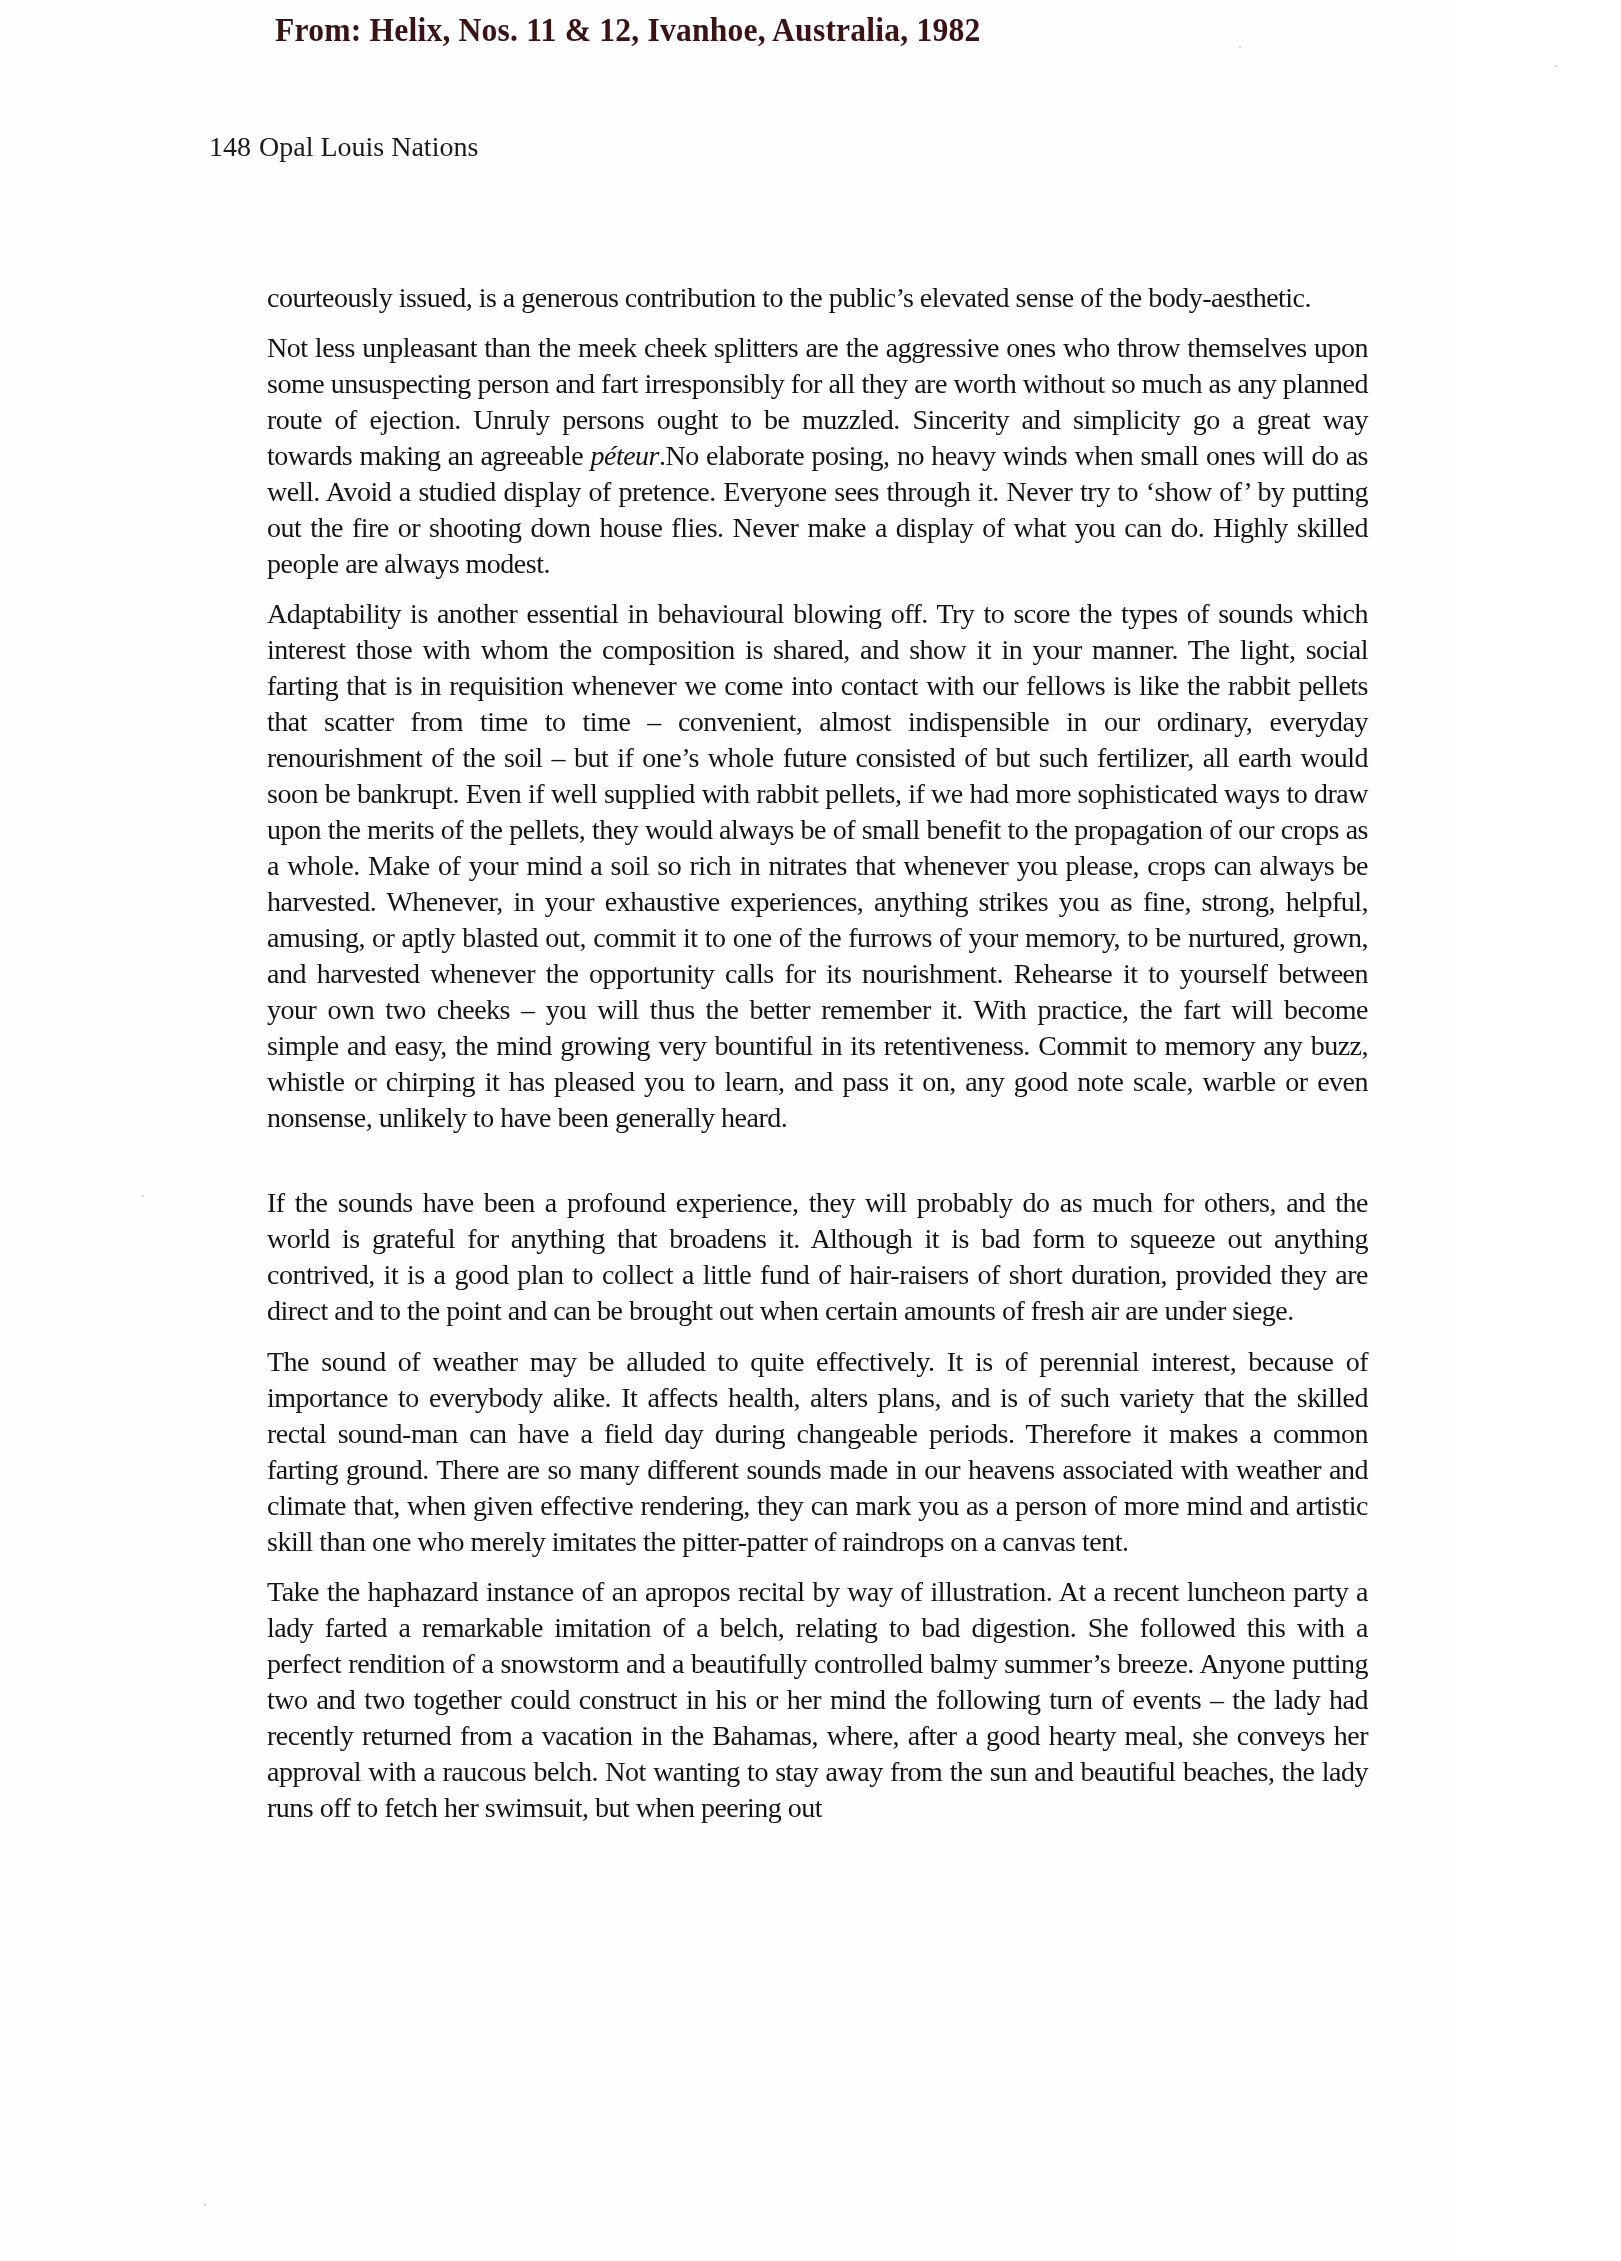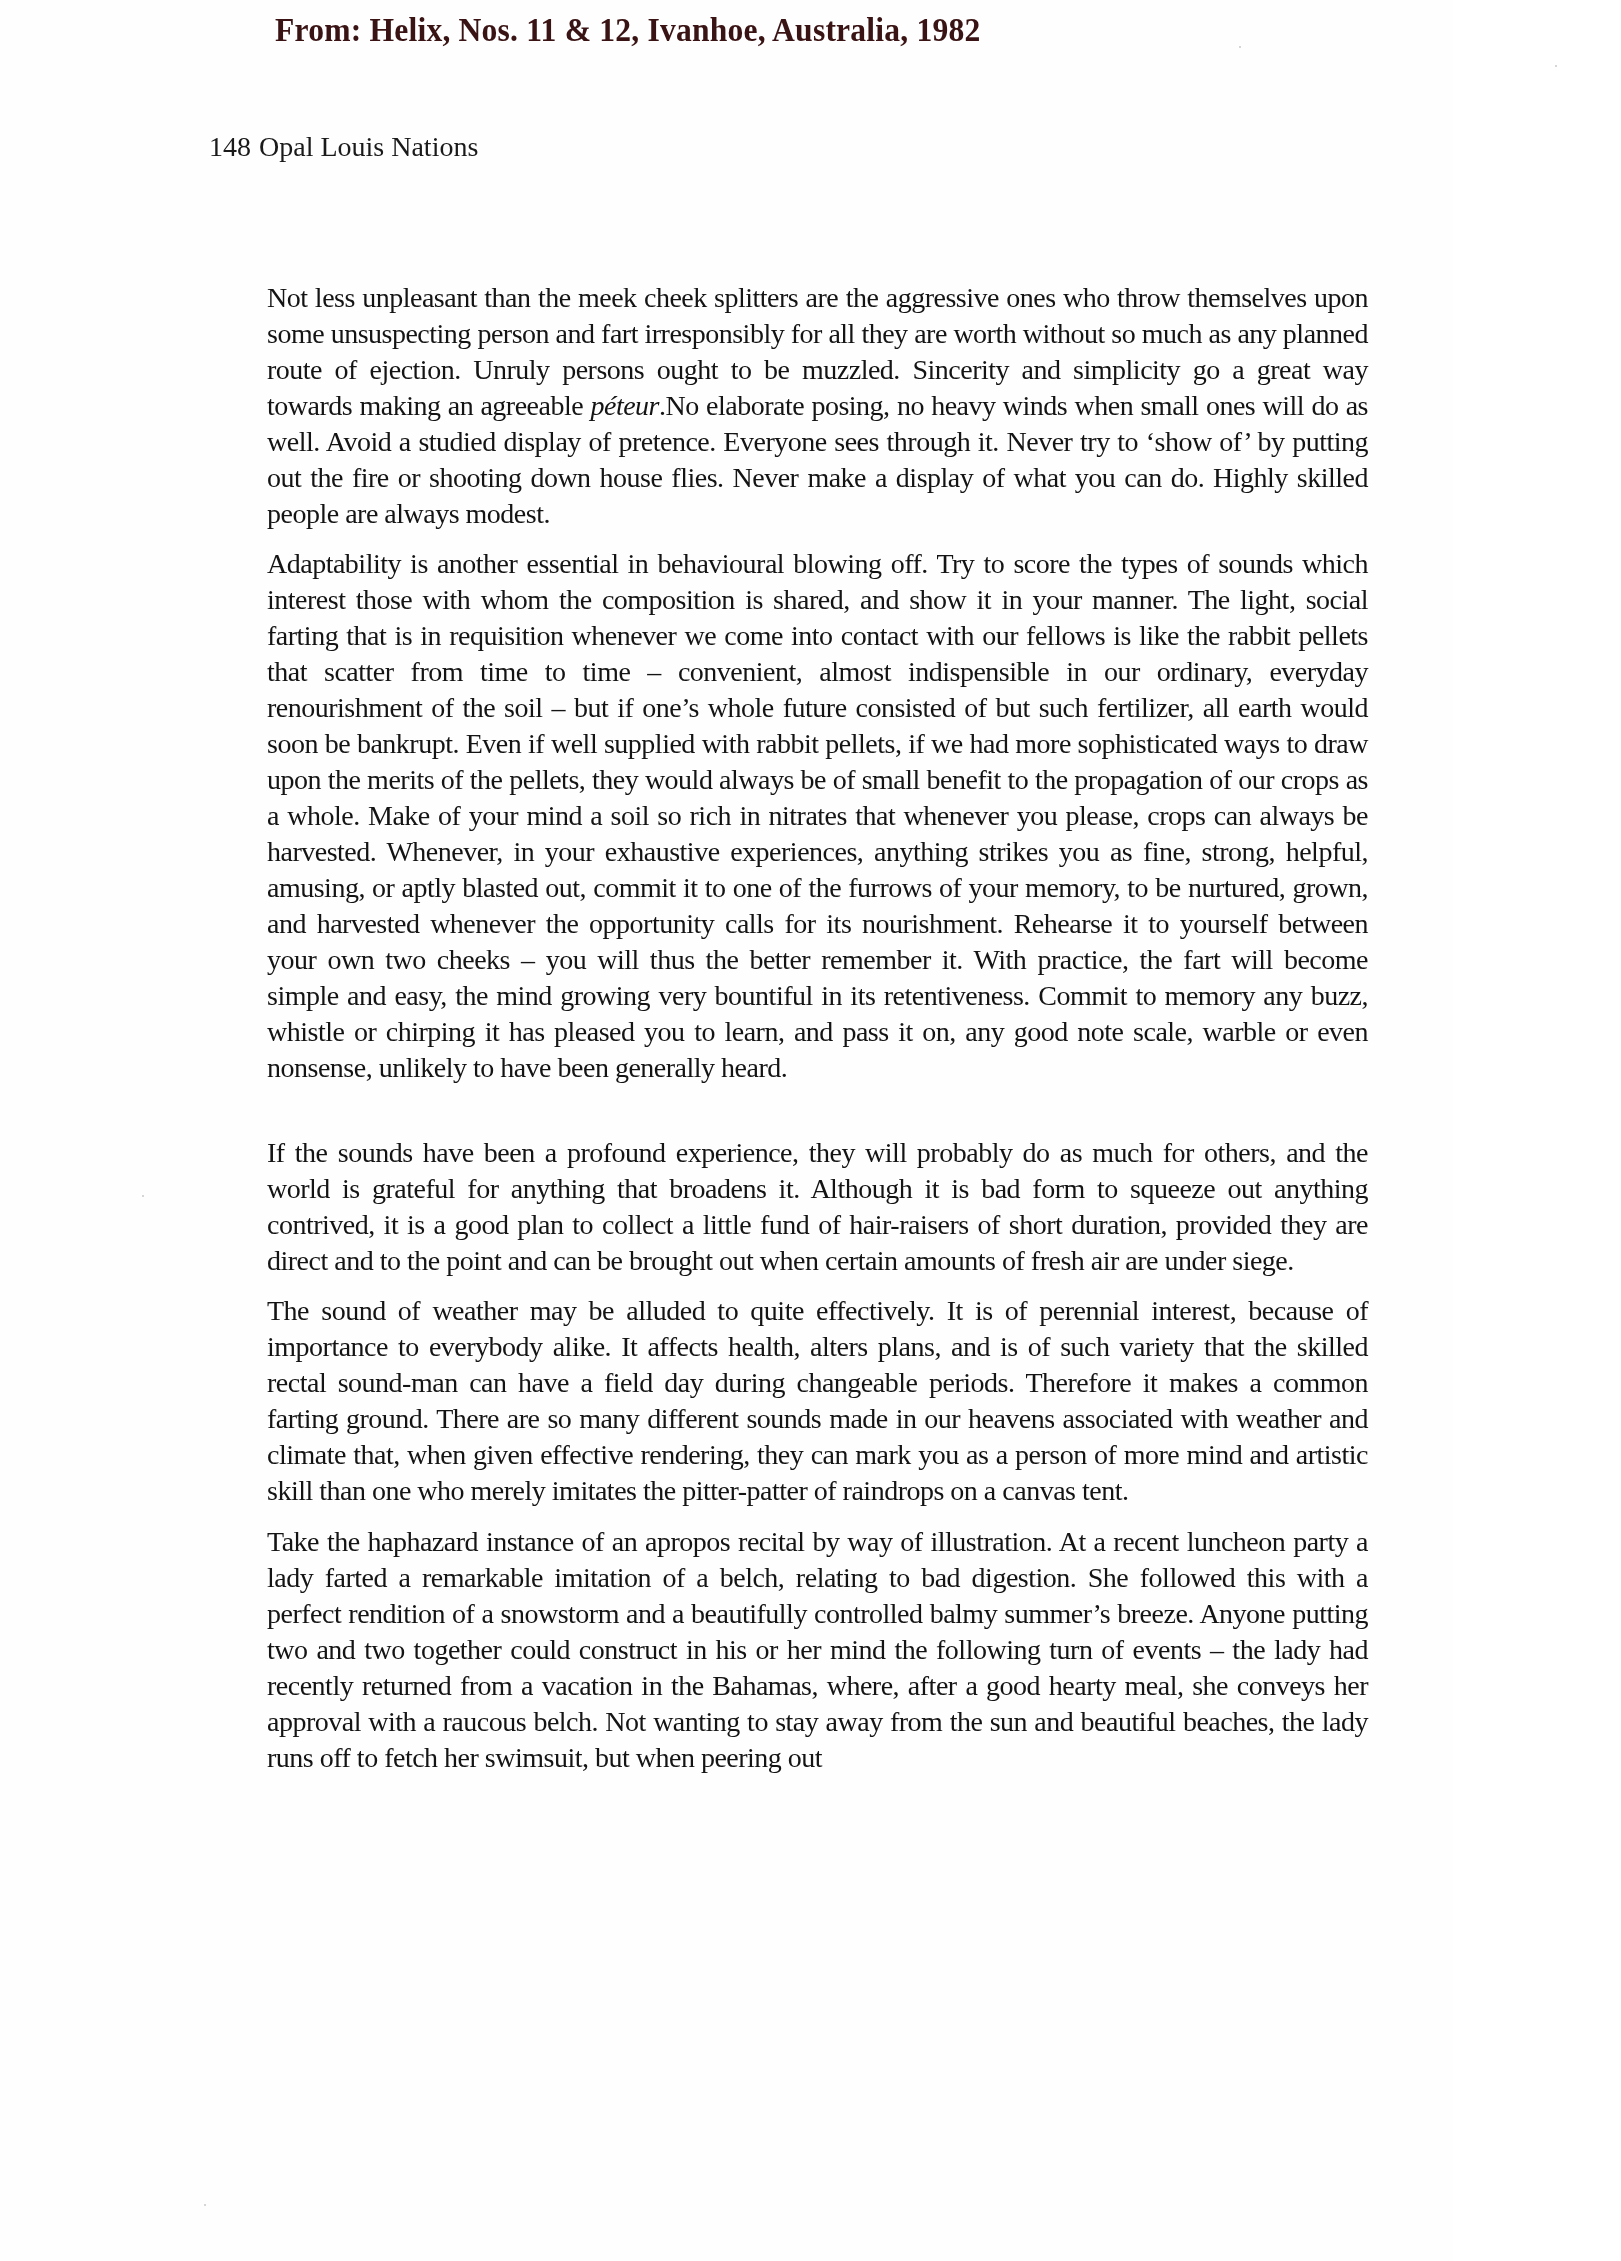--- a/index.html
+++ b/index.html
@@ -82,20 +82,21 @@
 
 <div class="page">
 
   <h1 class="source-header" style="color: rgb(58, 20, 20);">From: Helix, Nos. 11 &amp; 12, Ivanhoe, Australia, 1982</h1>
 
   <div class="running-head">
     <span class="page-no">148</span><span>Opal Louis Nations</span>
   </div>
 
   <div class="body-text">
+    <p class="para"><span>courteously issued, is a generous contribution to the public’s elevated sense of the body-aesthetic.</span></p>
     <p class="para"><span>Not less unpleasant than the meek cheek splitters are the aggressive ones who throw themselves upon some unsuspecting person and fart irresponsibly for all they are worth without so much as any planned route of ejection. Unruly persons ought to be muzzled. Sincerity and simplicity go a great way towards making an agreeable </span><em>péteur</em><span>.No elaborate posing, no heavy winds when small ones will do as well. Avoid a studied display of pretence. Everyone sees through it. Never try to ‘show of’ by putting out the fire or shooting down house flies. Never make a display of what you can do. Highly skilled people are always modest.</span></p>
     <p class="para"><span>Adaptability is another essential in behavioural blowing off. Try to score the types of sounds which interest those with whom the composition is shared, and show it in your manner. The light, social farting that is in requisition whenever we come into contact with our fellows is like the rabbit pellets that scatter from time to time – convenient, almost indispensible in our ordinary, everyday renourishment of the soil – but if one’s whole future consisted of but such fertilizer, all earth would soon be bankrupt. Even if well supplied with rabbit pellets, if we had more sophisticated ways to draw upon the merits of the pellets, they would always be of small benefit to the propagation of our crops as a whole. Make of your mind a soil so rich in nitrates that whenever you please, crops can always be harvested. Whenever, in your exhaustive experiences, anything strikes you as fine, strong, helpful, amusing, or aptly blasted out, commit it to one of the furrows of your memory, to be nurtured, grown, and harvested whenever the opportunity calls for its nourishment. Rehearse it to yourself between your own two cheeks – you will thus the better remember it. With practice, the fart will become simple and easy, the mind growing very bountiful in its retentiveness. Commit to memory any buzz, whistle or chirping it has pleased you to learn, and pass it on, any good note scale, warble or even nonsense, unlikely to have been generally heard.</span></p>
     <p class="para gap-before"><span>If the sounds have been a profound experience, they will probably do as much for others, and the world is grateful for anything that broadens it. Although it is bad form to squeeze out anything contrived, it is a good plan to collect a little fund of hair-raisers of short duration, provided they are direct and to the point and can be brought out when certain amounts of fresh air are under siege.</span></p>
     <p class="para"><span>The sound of weather may be alluded to quite effectively. It is of perennial interest, because of importance to everybody alike. It affects health, alters plans, and is of such variety that the skilled rectal sound-man can have a field day during changeable periods. Therefore it makes a common farting ground. There are so many different sounds made in our heavens associated with weather and climate that, when given effective rendering, they can mark you as a person of more mind and artistic skill than one who merely imitates the pitter-patter of raindrops on a canvas tent.</span></p>
     <p class="para"><span>Take the haphazard instance of an apropos recital by way of illustration. At a recent luncheon party a lady farted a remarkable imitation of a belch, relating to bad digestion. She followed this with a perfect rendition of a snowstorm and a beautifully controlled balmy summer’s breeze. Anyone putting two and two together could construct in his or her mind the following turn of events – the lady had recently returned from a vacation in the Bahamas, where, after a good hearty meal, she conveys her approval with a raucous belch. Not wanting to stay away from the sun and beautiful beaches, the lady runs off to fetch her swimsuit, but when peering out</span></p>
   </div>
 
   <span class="speck" style="left:1239px;top:46px;"></span>
   <span class="speck" style="left:1555px;top:65px;"></span>
   <span class="speck" style="left:142px;top:1195px;"></span>

